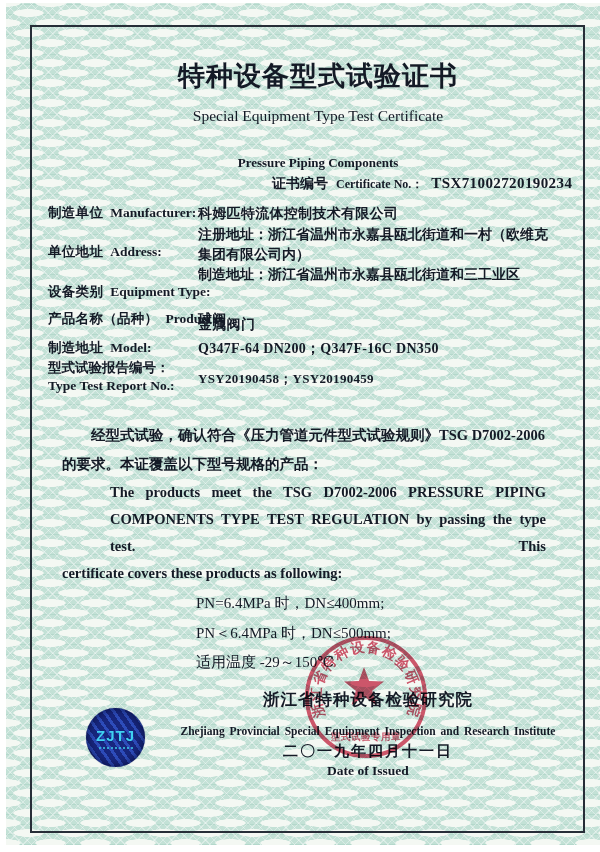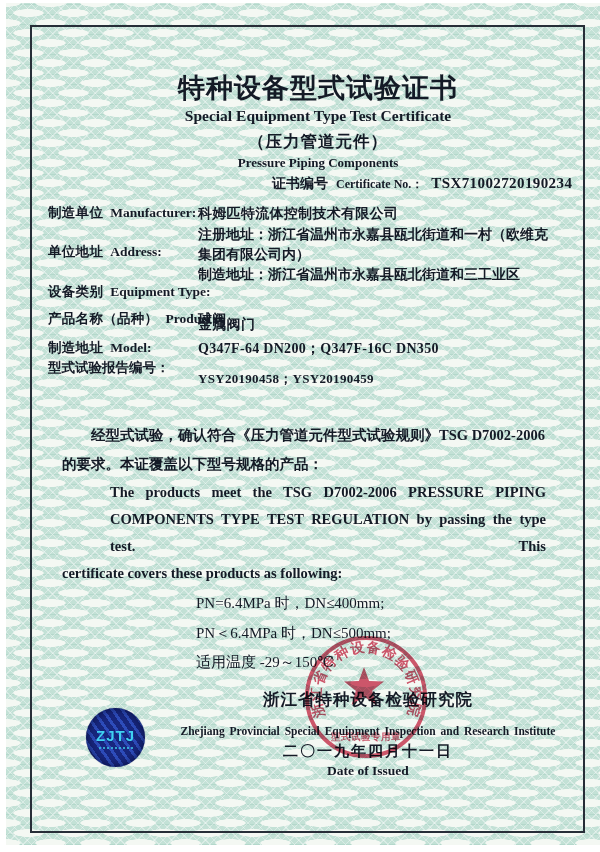--- a/index.html
+++ b/index.html
@@ -15,22 +15,22 @@
       radial-gradient(16px 4px at 50% 50%, #f4f8f3 90%, rgba(244,248,243,0) 100%),
       radial-gradient(16px 4px at 50% 50%, #f4f8f3 90%, rgba(244,248,243,0) 100%),
       repeating-linear-gradient(45deg, rgba(255,255,255,0.38) 0 1px, rgba(255,255,255,0) 1px 6px),
       repeating-linear-gradient(-45deg, rgba(255,255,255,0.38) 0 1px, rgba(255,255,255,0) 1px 6px),
       repeating-linear-gradient(0deg, rgba(130,185,168,0.22) 0 1px, rgba(130,185,168,0) 1px 10px);
     background-size:45px 20px,45px 20px,auto,auto,auto;
     background-position:0 0,22px 10px,0 0,0 0,0 0;
   }
   .frame{position:absolute;left:30px;top:25px;width:551px;height:804px;border:2px solid #272e38;}
   
-  .title-zh{position:absolute;left:40px;top:70px;width:556px;font-size:27px;font-weight:bold;letter-spacing:1px;text-align:center;}
-  .title-en{position:absolute;left:40px;top:107px;width:556px;font-size:15.5px;font-weight:bold;text-align:center;}
+  .title-zh{position:absolute;left:40px;top:58px;width:556px;font-size:27px;font-weight:bold;letter-spacing:1px;text-align:center;}
+  .title-en{position:absolute;left:40px;top:107px;width:556px;font-size:15.5px;font-weight:normal;text-align:center;}
   .sub-zh{position:absolute;left:40px;top:131px;width:556px;font-size:16.5px;font-weight:bold;letter-spacing:1px;text-align:center;}
   .sub-en{position:absolute;left:40px;top:155px;width:556px;font-size:13px;font-weight:bold;text-align:center;}
   .certrow{position:absolute;left:272px;top:175px;display:flex;align-items:baseline;gap:8px;white-space:nowrap;}
   .certrow .lz{font-size:14px;font-weight:bold;}
   .certrow .le{font-size:12px;font-weight:bold;}
   .certrow .no{font-size:15px;font-weight:bold;letter-spacing:.4px;}
   
   .lblrow{position:absolute;left:48px;display:flex;align-items:baseline;gap:7px;font-weight:bold;white-space:nowrap;}
   .lz2{font-size:13.5px;letter-spacing:.3px;}
   .le2{font-size:13.5px;}
@@ -65,21 +65,20 @@
 </style>
 </head>
 <body>
 
 <div class="page">
   <div class="guilloche"></div>
   <div class="frame"></div>
 
   <div class="title-zh">特种设备型式试验证书</div>
   <div class="title-en">Special Equipment Type Test Certificate</div>
-  <div class="sub-zh">（压力管道元件）</div>
   <div class="sub-en">Pressure Piping Components</div>
 
   <div class="certrow">
     <span class="lz">证书编号</span>
     <span class="le">Certificate No.：</span>
     <span class="no">TSX71002720190234</span>
   </div>
 
   <div class="lblrow" style="top:204px;">
     <span class="lz2">制造单位</span>
@@ -109,20 +108,21 @@
   <div class="val" style="top:311px;">球阀</div>
 
   <div class="lblrow" style="top:339px;">
     <span class="lz2">制造地址</span>
     <span class="le2">Model:</span>
   </div>
   <div class="val" style="top:340px;">Q347F-64 DN200；Q347F-16C DN350</div>
 
   <div class="lblstack" style="top:359px;">
     <div>型式试验报告编号：</div>
+    <div>Type Test Report No.:</div>
   </div>
   <div class="val" style="top:370px;font-size:13px;">YSY20190458；YSY20190459</div>
 
   <div class="stmt-zh">
     <div class="ind">经型式试验，确认符合《压力管道元件型式试验规则》TSG D7002-2006</div>
     <div>的要求。本证覆盖以下型号规格的产品：</div>
   </div>
   <div class="stmt-en">
     <div class="jline">The products meet the TSG D7002-2006 PRESSURE PIPING</div>
     <div class="jline">COMPONENTS TYPE TEST REGULATION by passing the type test. This</div>

